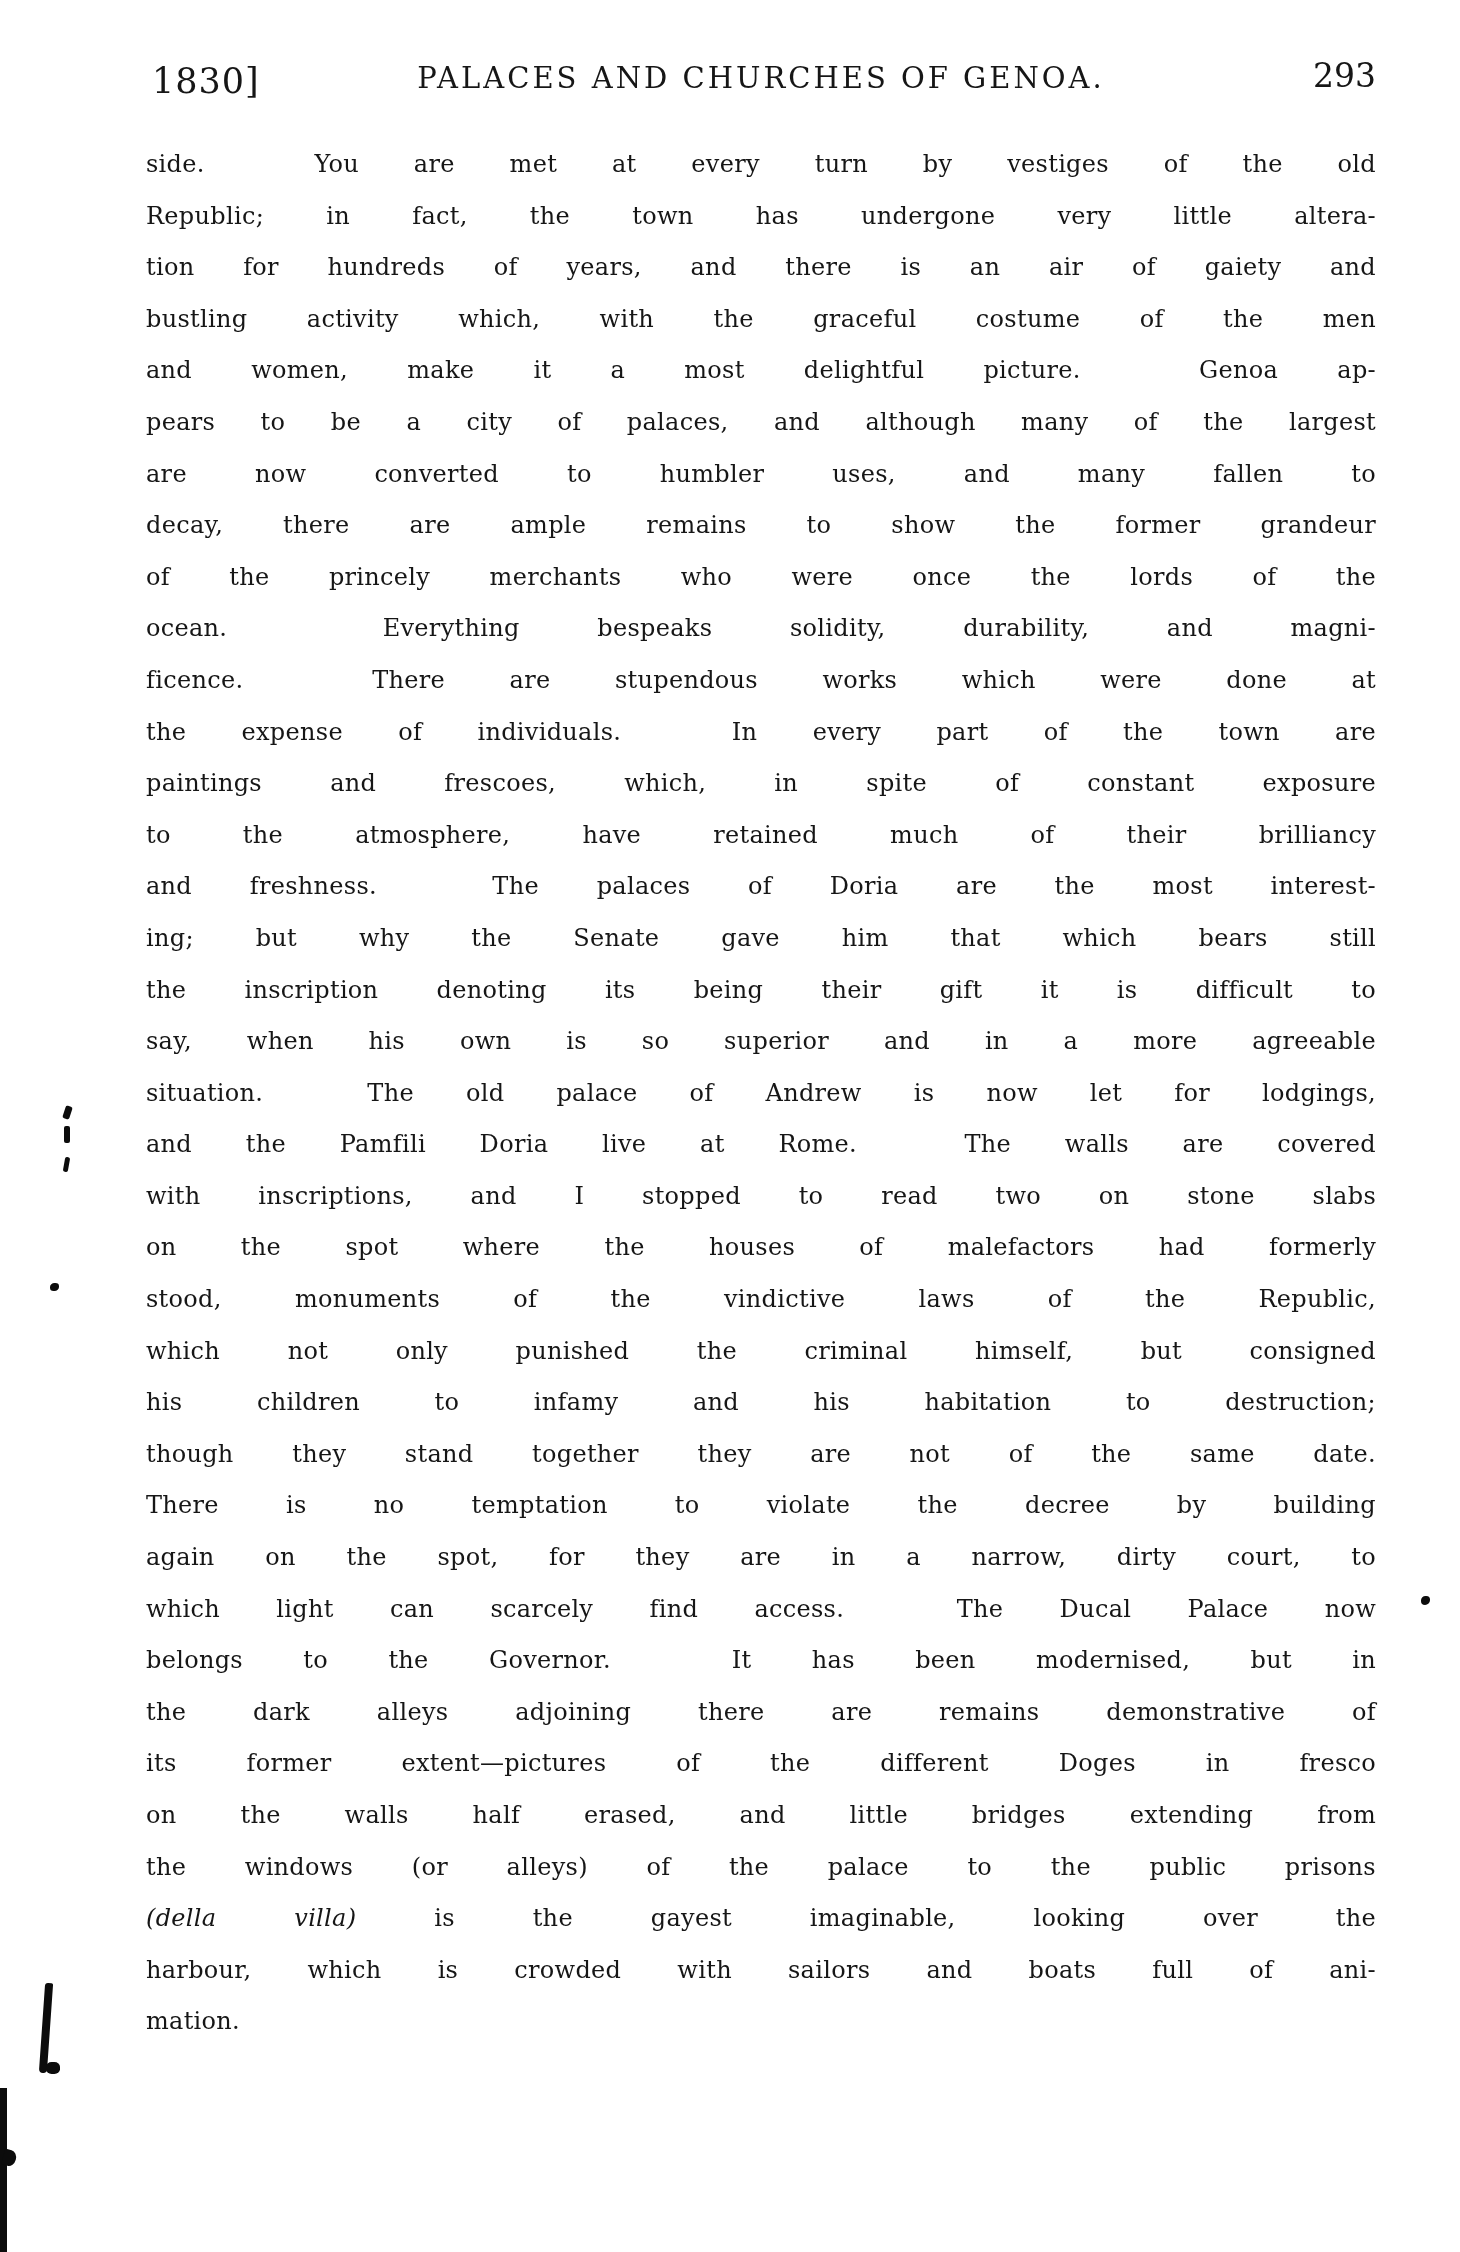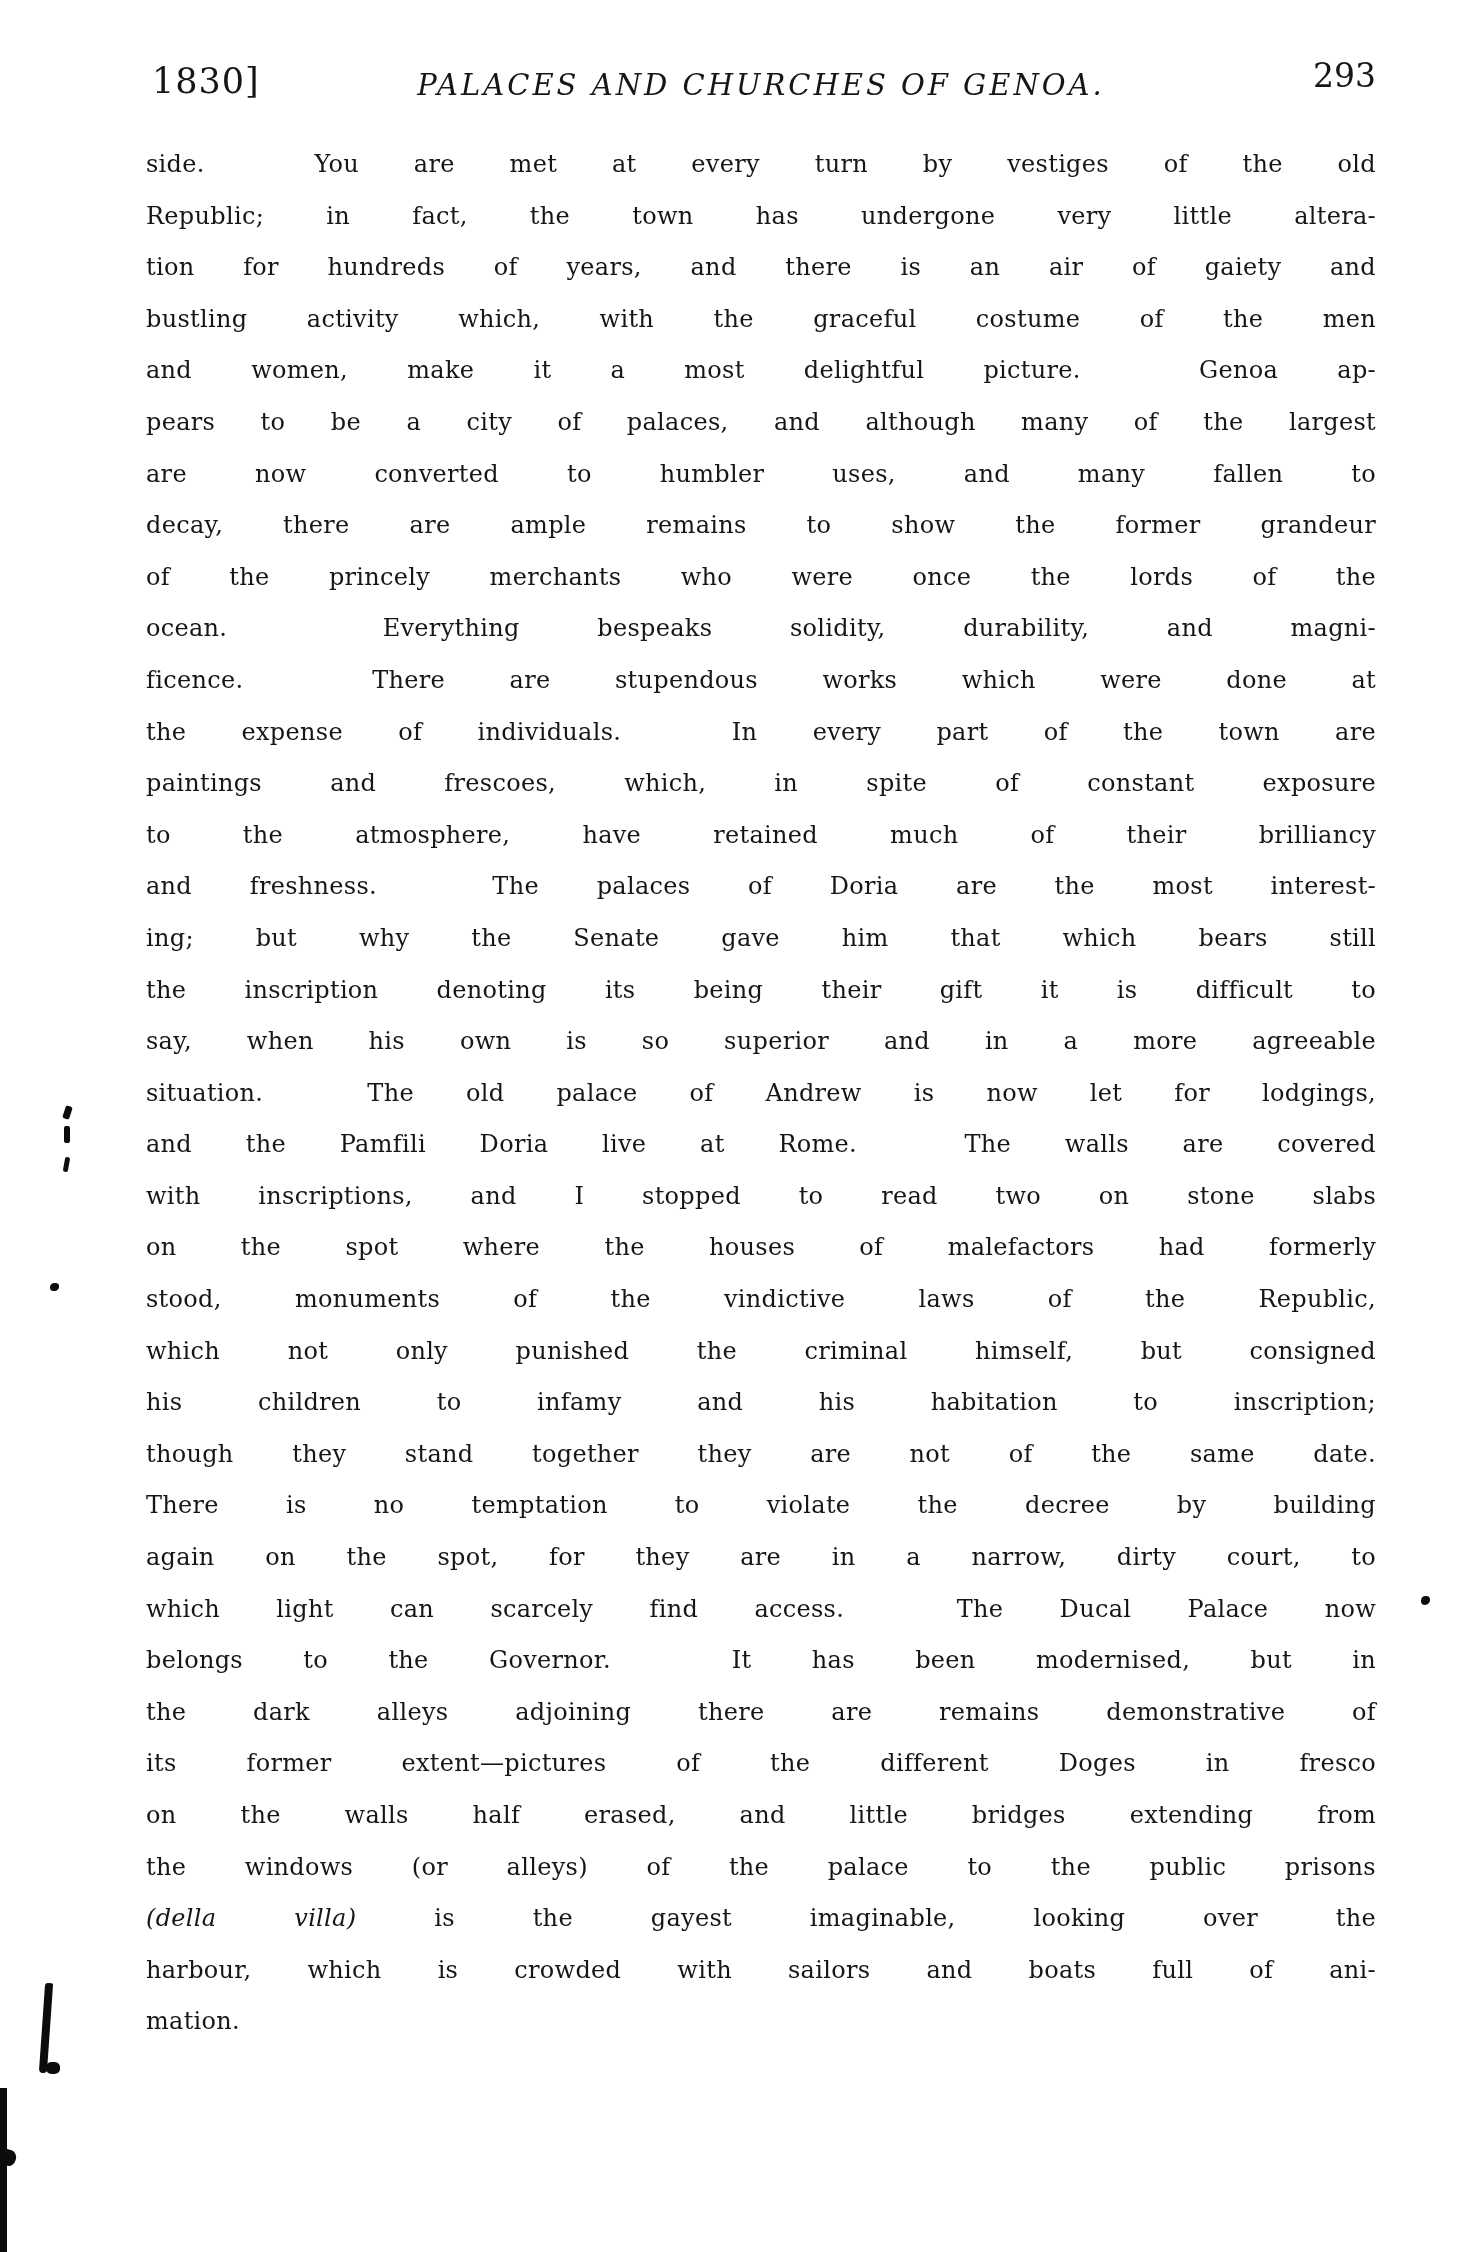--- a/index.html
+++ b/index.html
@@ -32,25 +32,24 @@
     position: absolute;
     left: 6px;
     top: 5px;
     font-size: 35px;
     letter-spacing: 1px;
   }
   .header-title {
     position: absolute;
     left: 0;
     right: 0;
-    top: 12px;
+    top: 5px;
     text-align: center;
     font-size: 29px;
     letter-spacing: 3px;
-    font-style: italic;
   }
   .header-page {
     position: absolute;
     right: 0;
     top: 0;
     font-size: 33px;
     margin-left: 8px;
   }
   
   .body-text {
@@ -121,21 +120,21 @@
       <div class="line"><span>and freshness.&nbsp; The palaces of Doria are the most interest-</span></div>
       <div class="line"><span>ing; but why the Senate gave him that which bears still</span></div>
       <div class="line"><span>the inscription denoting its being their gift it is difficult to</span></div>
       <div class="line"><span>say, when his own is so superior and in a more agreeable</span></div>
       <div class="line"><span>situation.&nbsp; The old palace of Andrew is now let for lodgings,</span></div>
       <div class="line"><span>and the Pamfili Doria live at Rome.&nbsp; The walls are covered</span></div>
       <div class="line"><span>with inscriptions, and I stopped to read two on stone slabs</span></div>
       <div class="line"><span>on the spot where the houses of malefactors had formerly</span></div>
       <div class="line"><span>stood, monuments of the vindictive laws of the Republic,</span></div>
       <div class="line"><span>which not only punished the criminal himself, but consigned</span></div>
-      <div class="line"><span>his children to infamy and his habitation to inscription;</span></div>
+      <div class="line"><span>his children to infamy and his habitation to destruction;</span></div>
       <div class="line"><span>though they stand together they are not of the same date.</span></div>
       <div class="line"><span>There is no temptation to violate the decree by building</span></div>
       <div class="line"><span>again on the spot, for they are in a narrow, dirty court, to</span></div>
       <div class="line"><span>which light can scarcely find access.&nbsp; The Ducal Palace now</span></div>
       <div class="line"><span>belongs to the Governor.&nbsp; It has been modernised, but in</span></div>
       <div class="line"><span>the dark alleys adjoining there are remains demonstrative of</span></div>
       <div class="line"><span>its former extent—pictures of the different Doges in fresco</span></div>
       <div class="line"><span>on the walls half erased, and little bridges extending from</span></div>
       <div class="line"><span>the windows (or alleys) of the palace to the public prisons</span></div>
       <div class="line"><span class="italic">(della villa)</span><span> is the gayest imaginable, looking over the</span></div>

